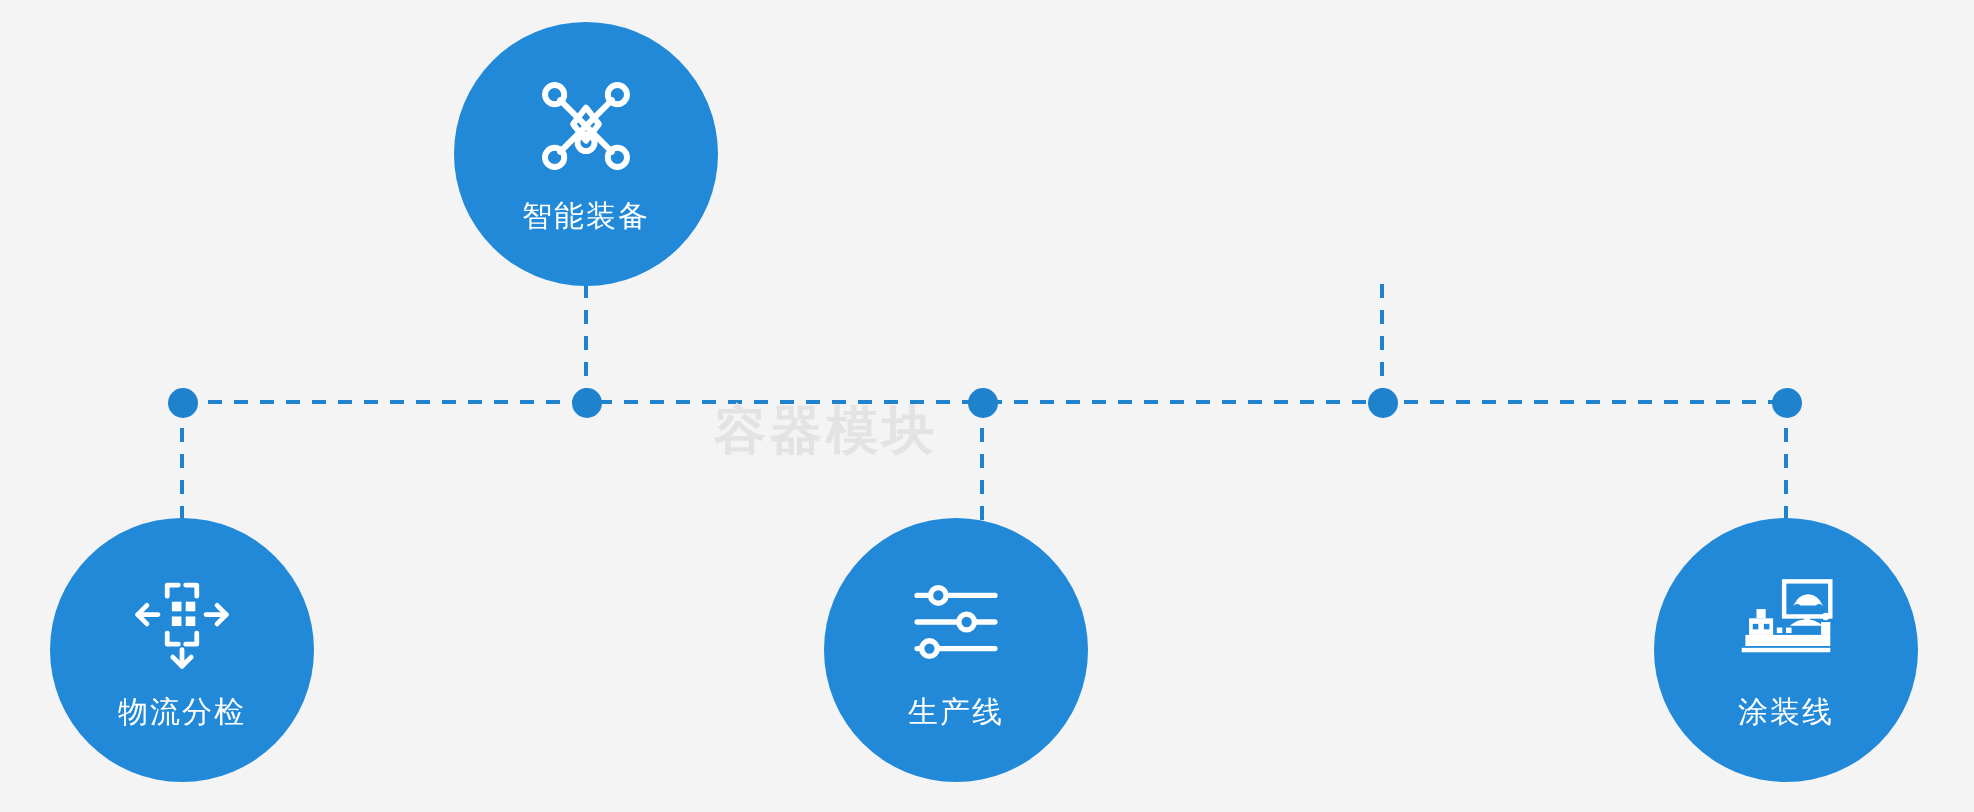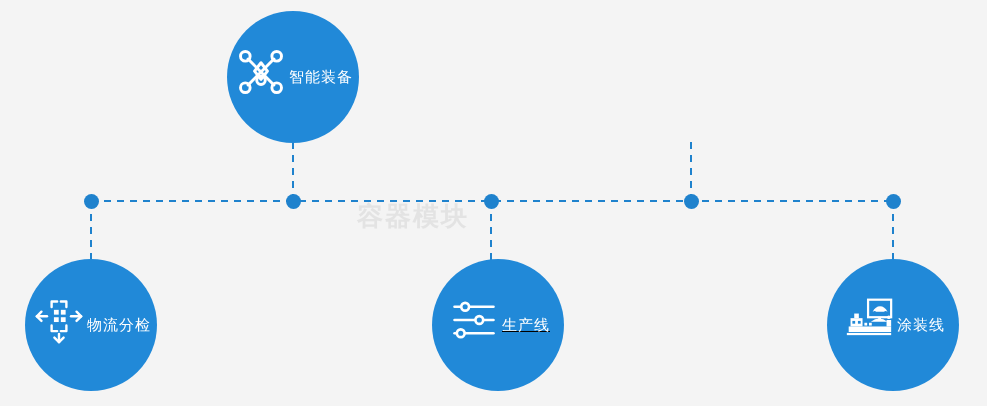--- a/index.html
+++ b/index.html
@@ -58,21 +58,21 @@
   
   .node-circle {
     position: absolute;
     width: 132px;
     height: 132px;
     margin-left: -66px;
     margin-top: -66px;
     border-radius: 50%;
     background: #2189d8;
     display: flex;
-    flex-direction: row;
+    flex-direction: column;
     align-items: center;
     justify-content: center;
     box-sizing: border-box;
   }
   .node-circle .icon-wrap {
     width: 56px;
     height: 52px;
     display: flex;
     align-items: center;
     justify-content: center;
@@ -152,21 +152,21 @@
         <line x1="41" y1="22" x2="52" y2="22"></line>
         <polyline points="47,17 52,22 47,27"></polyline>
 
         <line x1="28" y1="41" x2="28" y2="50"></line>
         <polyline points="23,45 28,50 33,45"></polyline>
       </svg>
     </span>
     <span class="circle-label">物流分检</span>
   </div>
 
-  <div class="node-circle" style="left:498px; top:325px;text-decoration:underline;">
+  <div class="node-circle" style="left:478px; top:325px;">
     <span class="icon-wrap">
       <svg viewBox="0 0 56 52" width="50" height="46" fill="none" stroke="#ffffff" stroke-width="3" stroke-linecap="round" stroke-linejoin="round">
         <line x1="6" y1="11" x2="50" y2="11"></line>
         <circle cx="18" cy="11" r="4.4" fill="#2189d8"></circle>
         <line x1="6" y1="26" x2="50" y2="26"></line>
         <circle cx="34" cy="26" r="4.4" fill="#2189d8"></circle>
         <line x1="6" y1="41" x2="50" y2="41"></line>
         <circle cx="13" cy="41" r="4.4" fill="#2189d8"></circle>
       </svg>
     </span>

